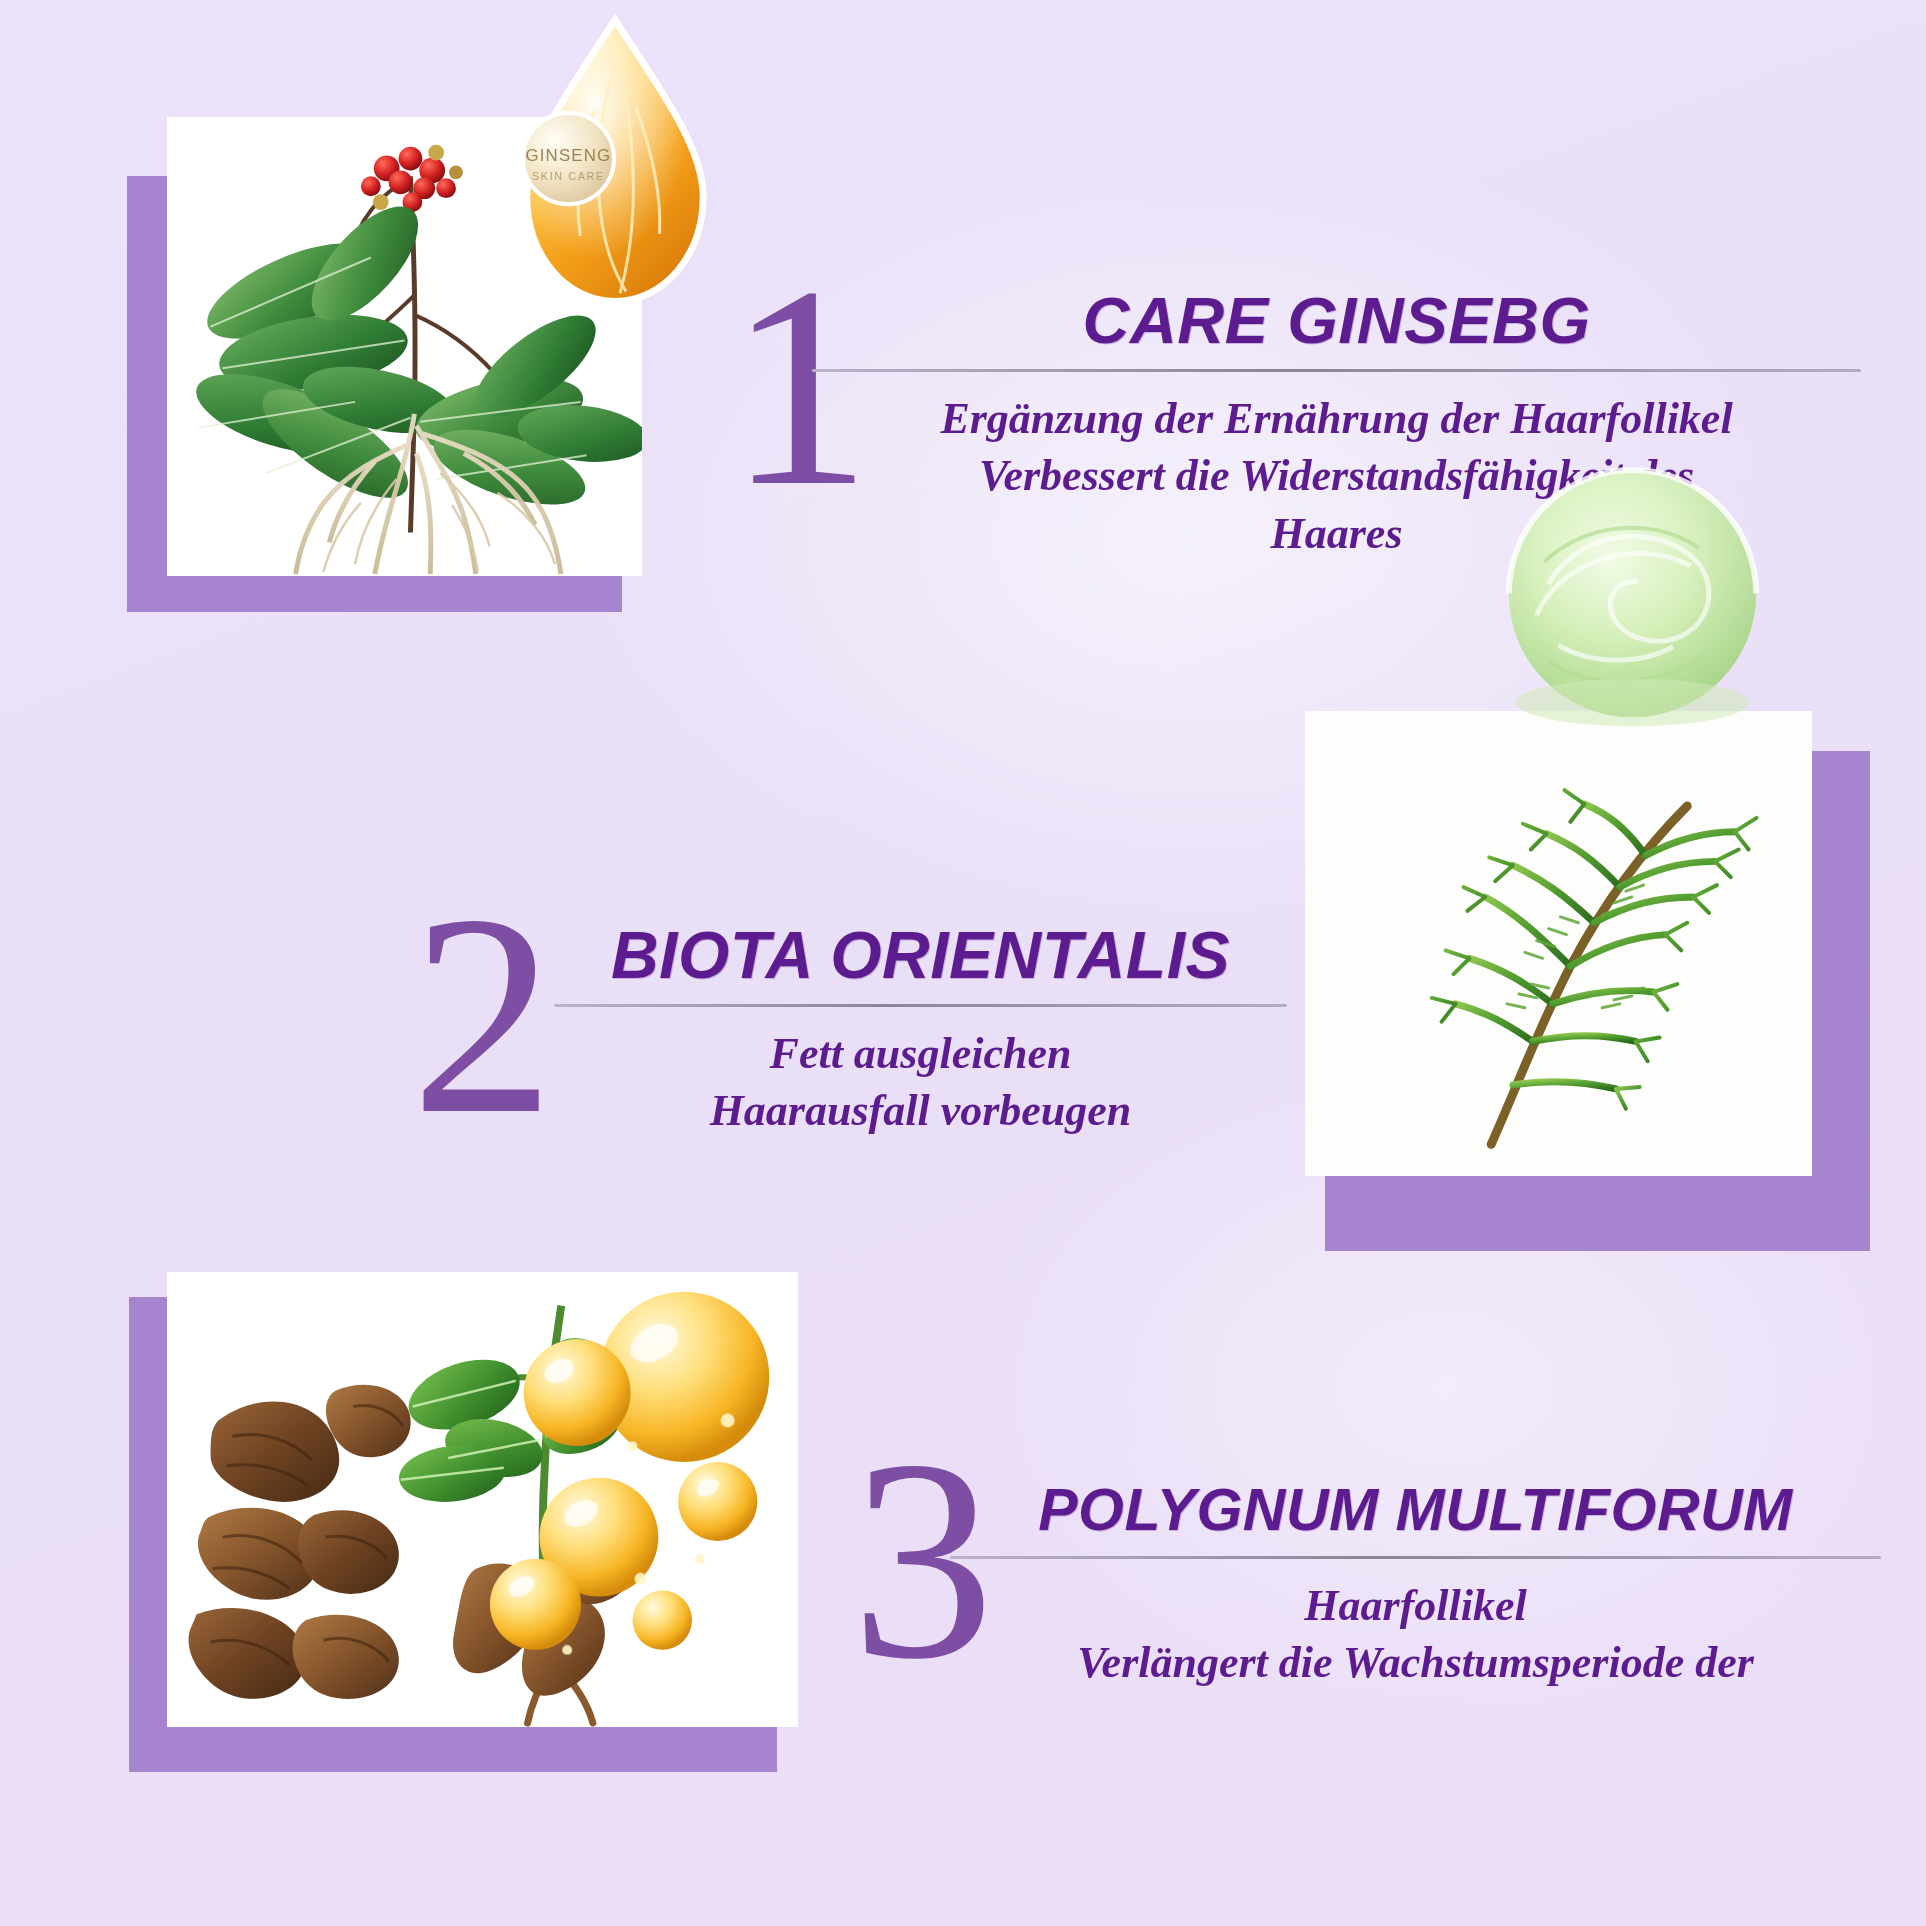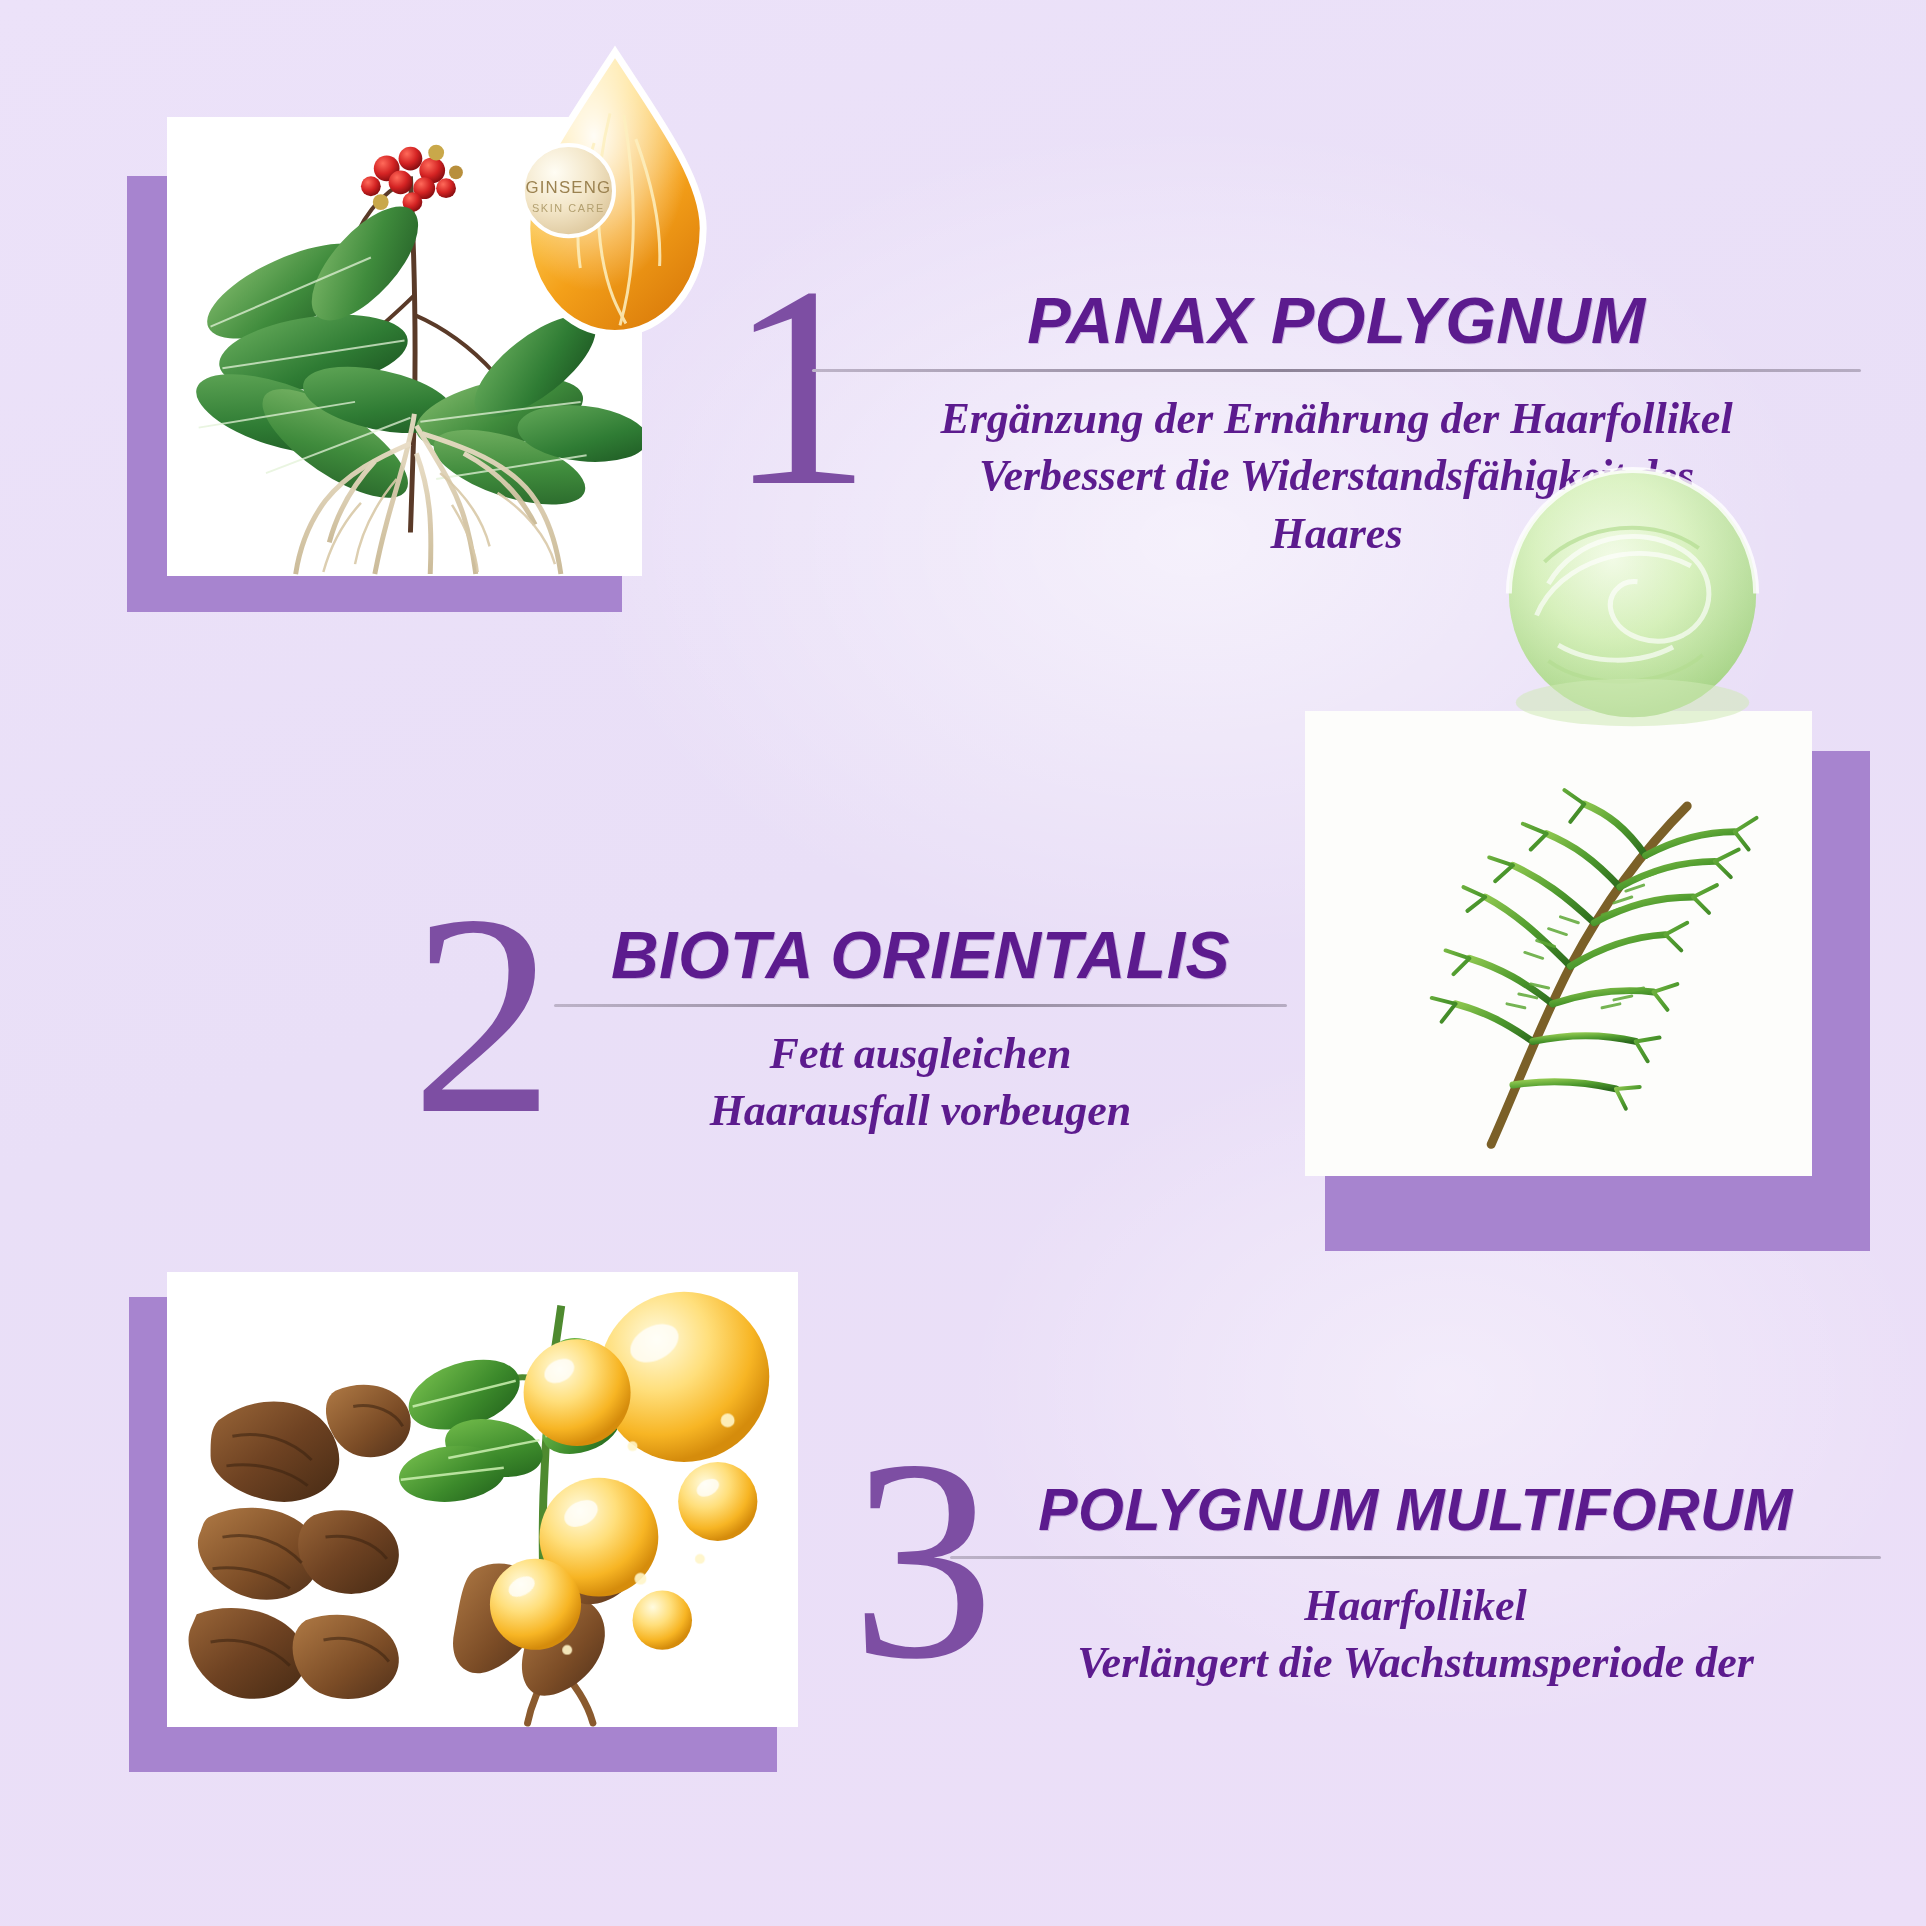--- a/index.html
+++ b/index.html
@@ -204,21 +204,21 @@
             <path d="M232 366 C210 392 196 420 190 452"></path>
             <path d="M334 380 C362 398 384 424 392 452"></path>
             <path d="M196 390 C176 412 164 438 158 460"></path>
             <path d="M288 392 C304 418 312 440 314 460"></path>
           </g>
         </svg>
       </div>
     </div>
   </div>
 
-  <div style="position:absolute;left:491px;top:44px;width:248px;height:327px;">
+  <div style="position:absolute;left:491px;top:12px;width:248px;height:327px;">
     <svg viewBox="0 0 250 330" style="width:100%;height:100%;display:block;">
       <defs>
         <linearGradient id="dropG" x1="0.2" y1="0" x2="0.8" y2="1">
           <stop offset="0%" stop-color="#fff3c2"></stop>
           <stop offset="28%" stop-color="#ffd35e"></stop>
           <stop offset="62%" stop-color="#f4a019"></stop>
           <stop offset="100%" stop-color="#d97a0a"></stop>
         </linearGradient>
         <radialGradient id="pearlG" cx="35%" cy="30%" r="75%">
           <stop offset="0%" stop-color="#fffdf4"></stop>
@@ -240,21 +240,21 @@
       </g>
       <circle cx="78" cy="148" r="46" fill="url(#pearlG)" stroke="#ffffff" stroke-width="4"></circle>
       <text x="78" y="150" text-anchor="middle" font-family="Liberation Sans, sans-serif" font-size="17" fill="#9b8250" letter-spacing="1.2">GINSENG</text>
       <text x="78" y="170" text-anchor="middle" font-family="Liberation Sans, sans-serif" font-size="11" fill="#b3a070" letter-spacing="1.6">SKIN CARE</text>
     </svg>
   </div>
 
   <div class="numeral" id="num1">1</div>
 
   <div class="block" id="text1">
-    <div class="title">PANAX POLYGNUM</div>
+    <div class="title">CARE GINSEBG</div>
     <div class="rule"></div>
     <div class="desc">
       <div>Ergänzung der Ernährung der Haarfollikel</div>
       <div>Verbessert die Widerstandsfähigkeit des</div>
       <div>Haares</div>
     </div>
   </div>
 
   <div class="photo-frame" id="frame2">
     <div class="offset"></div>

